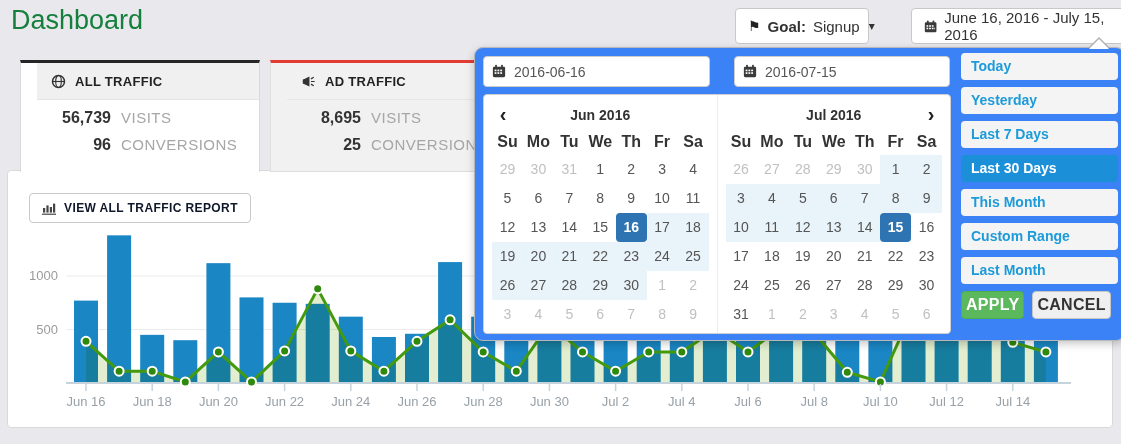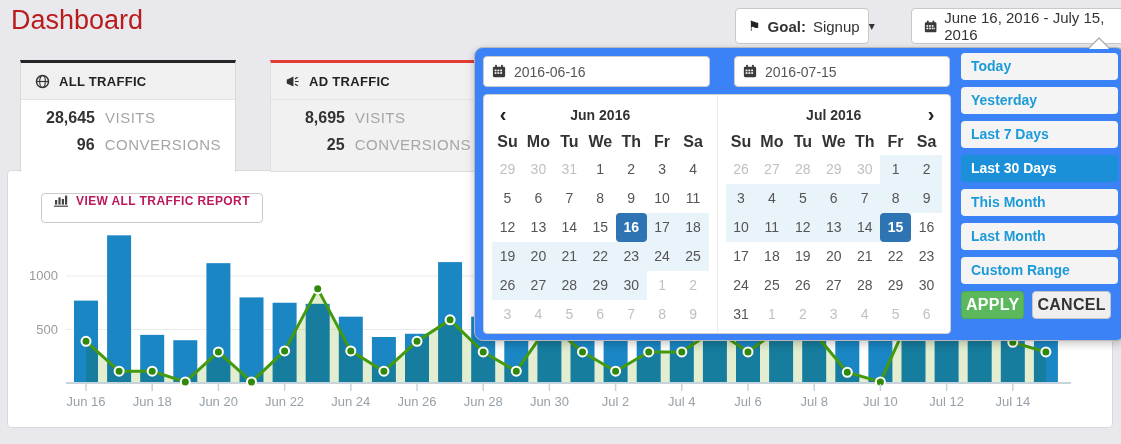--- a/index.html
+++ b/index.html
@@ -1,49 +1,49 @@
 <!DOCTYPE html>
 <html><head>
 <meta charset="utf-8">
 <style>
   * { margin:0; padding:0; box-sizing:border-box; }
   html,body { font-family:"Liberation Sans", sans-serif; }
   #app { position:relative; width:1121px; height:444px; background:#e9e9ed; overflow:hidden; }
 
-  .page-title { position:absolute; left:11px; top:5px; font-size:27px; font-weight:400; color:#b91c1c; }
+  .page-title { position:absolute; left:11px; top:5px; font-size:27px; font-weight:400; color:#15803d; }
 
   
   .top-btn { position:absolute; top:8px; height:36px; background:#fff; border:1px solid #c8c8c8;
              border-radius:4px; display:flex; align-items:center; gap:7px; padding:0 12px;
              font-size:15px; color:#333; cursor:pointer; }
   .goal-btn { left:735px; width:134px; }
   .date-btn { left:911px; width:236px; }
   .flag-glyph { font-size:14px; color:#222; }
   .caret { font-size:12px; color:#333; margin-left:2px; }
   .bold { font-weight:bold; }
 
   
-  .stat-card { position:absolute; top:60px; width:216px; height:112px; }
+  .stat-card { position:absolute; top:60px; width:240px; height:112px;padding-left:16px; }
   .card-all { left:20px; background:#fff; border:1px solid #d9d9d9; border-top:3px solid #262626; border-bottom:none; z-index:3; }
   .card-ad  { left:270px; background:#f1f1f1; border:1px solid #dedede; border-top:3px solid #e23d32; z-index:2; }
   .card-header { height:37px; display:flex; align-items:center; gap:9px; padding:0 14px;
                  font-weight:bold; font-size:13px; color:#222; letter-spacing:.3px; }
   .card-all .card-header { background:#f0f0f0; border-bottom:1px solid #e3e3e3; }
   .card-ad  .card-header { border-bottom:1px solid #e6e6e6; }
   .card-body { padding:9px 14px 0 14px; }
   .stat-row { display:flex; gap:10px; align-items:baseline; margin-bottom:9px; }
   .stat-num { width:60px; text-align:right; font-weight:bold; font-size:16px; color:#333; }
   .stat-label { color:#a6a6a6; font-size:15px; letter-spacing:.5px; }
 
   
   .chart-card { position:absolute; left:7px; top:170px; width:1106px; height:258px;
                 background:#fff; border:1px solid #d9d9d9; border-radius:4px; z-index:1; }
-  .report-btn { position:absolute; left:21px; top:22px; height:30px; display:inline-flex; align-items:flex-start;
+  .report-btn { position:absolute; left:21px; top:22px; height:30px; display:inline-flex; align-items:center;
                 gap:8px; padding:0 12px; background:#fff; border:1px solid #c9c9c9; border-radius:4px;
-                font-weight:bold; font-size:12px; color:#be185d; letter-spacing:.4px; cursor:pointer; z-index:2;margin-left:12px; }
+                font-weight:bold; font-size:12px; color:#0f172a; letter-spacing:.4px; cursor:pointer; z-index:2; }
   .chart-svg { position:absolute; left:0; top:0; }
   .chart-svg text { font-family:"Liberation Sans", sans-serif; }
 
   
   .dropdown { position:absolute; left:474px; top:47px; width:651px; height:294px; background:#3b82f6;
               border:1px solid #b8b8b8; border-radius:9px; box-shadow:0 3px 9px rgba(0,0,0,.22); z-index:10; }
   .notch { position:absolute; top:-11px; right:14px; width:0; height:0;
            border:11px solid transparent; border-top:none; border-bottom:11px solid #b0b0b0; }
   .notch:after { content:""; position:absolute; left:-10px; top:1.5px; width:0; height:0;
            border:10px solid transparent; border-top:none; border-bottom:10px solid #fff; }
@@ -120,21 +120,21 @@
       <svg class="icon-svg" width="15" height="15" viewBox="0 0 16 16">
         <circle cx="8" cy="8" r="6.4" fill="none" stroke="#333" stroke-width="1.6"></circle>
         <ellipse cx="8" cy="8" rx="3" ry="6.4" fill="none" stroke="#333" stroke-width="1.2"></ellipse>
         <line x1="1.6" y1="8" x2="14.4" y2="8" stroke="#333" stroke-width="1.2"></line>
         <path d="M3 4.2 A8 8 0 0 0 13 4.2" fill="none" stroke="#333" stroke-width="0"></path>
       </svg>
       <span>ALL TRAFFIC</span>
     </div>
     <div class="card-body">
       <div class="stat-row">
-        <span class="stat-num">28,645</span>
+        <span class="stat-num">56,739</span>
         <span class="stat-label">VISITS</span>
       </div>
       <div class="stat-row">
         <span class="stat-num">96</span>
         <span class="stat-label">CONVERSIONS</span>
       </div>
     </div>
   </div>
 
   <div class="stat-card card-ad">
@@ -426,22 +426,22 @@
           </div>
       </div>
     </div>
 
     <div class="ranges">
         <div class="range-item">Today</div>
         <div class="range-item">Yesterday</div>
         <div class="range-item">Last 7 Days</div>
         <div class="range-item active">Last 30 Days</div>
         <div class="range-item">This Month</div>
+        <div class="range-item">Custom Range</div>
         <div class="range-item">Last Month</div>
-        <div class="range-item">Custom Range</div>
       </div>
 
     <div class="dp-buttons">
       <button class="btn-apply">APPLY</button>
       <button class="btn-cancel">CANCEL</button>
     </div>
   </div>
 
 </div>
 

